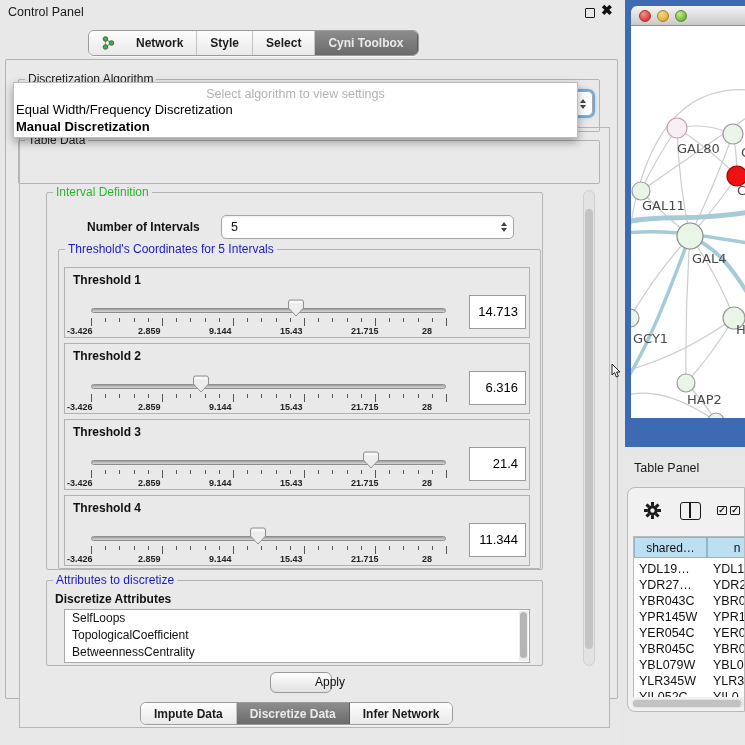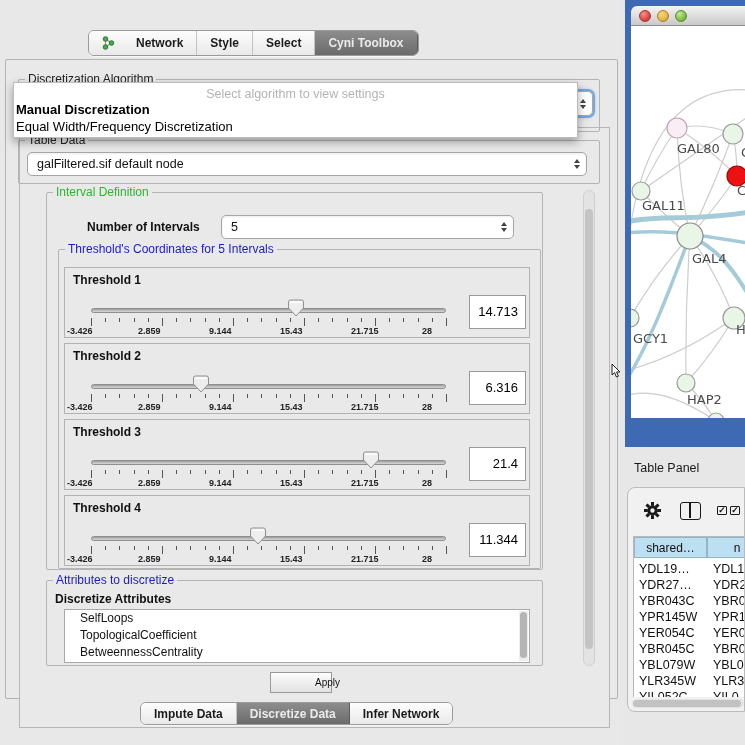--- a/index.html
+++ b/index.html
@@ -51,29 +51,29 @@
   .track { position:absolute; left:26px; top:40px; width:355px; height:5px; border-radius:3px; background:linear-gradient(#9e9e9e,#d9d9d9); border:1px solid #8d8d8d; }
   .tickrow { position:absolute; left:26px; top:50px; width:355px; height:8px; }
   .tick { position:absolute; top:0; width:1px; background:#555; }
   .ticklabels { position:absolute; left:26px; top:58px; width:355px; height:11px; }
   .ticklab { position:absolute; width:48px; text-align:left; font-size:9px; font-weight:bold; color:#222; }
   .thumb { position:absolute; top:31px; width:16px; height:18px; }
   .valuebox { position:absolute; left:404px; top:27px; width:57px; height:34px; background:#fff; border:1px solid #9b9b9b;
               font-size:13px; color:#000; text-align:right; line-height:32px; padding-right:7px; }
 
   #attr-list { position:absolute; left:17px; top:28px; width:466px; height:54px; background:#fff; border:1px solid #a9a9a9; overflow:hidden; }
-  #attr-list .item { font-size:12px; color:#111; padding-left:15px; line-height:17px; white-space:nowrap; }
+  #attr-list .item { font-size:12px; color:#111; padding-left:7px; line-height:17px; white-space:nowrap; }
   #attr-scroll { position:absolute; right:1px; top:1px; width:9px; height:50px; background:#eee; }
   #attr-scroll .thumbbar { position:absolute; left:1px; top:1px; width:7px; height:46px; background:#b5b5b5; border-radius:4px; }
 
   #main-scrollbar { position:absolute; left:583px; top:190px; width:12px; height:476px; background:#e3e3e3; border:1px solid #cfcfcf; border-radius:6px; }
   #main-scrollbar .thumbbar { position:absolute; left:1px; top:18px; width:8px; height:440px; background:#c4c4c4; border-radius:5px; }
 
   #apply-btn { position:absolute; left:270px; top:672px; width:62px; height:21px; background:linear-gradient(#fdfdfd,#e2e2e2);
-               border:1px solid #999; border-radius:0; font-size:10px; color:#111; text-align:center; line-height:19px;padding-left:44px; }
+               border:1px solid #999; border-radius:6px; font-size:12px; color:#111; text-align:center; line-height:19px;padding-left:44px; }
 
   
   #net-window { position:absolute; left:625px; top:0; width:120px; height:447px; background:#3d6ab2; }
   #net-titlebar { position:absolute; left:6px; top:6px; width:114px; height:20px; background:linear-gradient(#f4f4f4,#c9c9c9);
                   border-bottom:1px solid #8e8e8e; border-top-left-radius:6px; }
   .light { position:absolute; top:4px; width:12px; height:12px; border-radius:50%; }
   #net-canvas { position:absolute; left:6px; top:26px; width:114px; height:392px; background:#fff; overflow:hidden; }
 
   #tp-label { position:absolute; left:634px; top:461px; font-size:12.5px; color:#1a1a1a; }
   #table-box { position:absolute; left:627px; top:487px; width:118px; height:225px; background:#f1f1f1; border:1px solid #bbb; border-radius:8px 0 0 8px; overflow:hidden; }
@@ -90,20 +90,25 @@
   #tb-hscroll .thumbbar { position:absolute; left:1px; top:1px; width:108px; height:7px; background:#c2c2c2; border-radius:4px; }
 
   #cursor { position:absolute; left:611px; top:364px; z-index:40; }
 </style>
 </head>
 <body>
 
 <div id="root">
 
   <div id="left-pane">
+    <div id="cp-titlebar">
+      <span id="cp-title">Control Panel</span>
+      <span id="float-icon"></span>
+      <span id="close-icon">✖</span>
+    </div>
 
     <div id="top-tabs" class="tabstrip">
         <div class="seg">
           <svg width="13" height="14" viewBox="0 0 13 14">
             <line x1="3.5" y1="3" x2="9.5" y2="7" stroke="#9a9a9a" stroke-width="1.2"></line>
             <line x1="3.5" y1="11" x2="9.5" y2="7" stroke="#9a9a9a" stroke-width="1.2"></line>
             <line x1="3.5" y1="3" x2="3.5" y2="11" stroke="#9a9a9a" stroke-width="1.2"></line>
             <circle cx="3.5" cy="3" r="2.3" fill="#4da64d" stroke="#2e7a2e"></circle>
             <circle cx="3.5" cy="11" r="2.3" fill="#4da64d" stroke="#2e7a2e"></circle>
             <circle cx="9.5" cy="7" r="2.3" fill="#4da64d" stroke="#2e7a2e"></circle>
@@ -130,27 +135,20 @@
       <div class="combo focusring" style="left:8px; top:11px; width:566px; height:25px;">
         <span class="spin">
             <span class="tri-up"></span>
             <span class="tri-dn"></span>
           </span>
       </div>
     </div>
 
     <div class="groupbox" style="left:18px; top:140px; width:582px; height:44px;">
       <span class="grouplabel lbl-dark">Table Data</span>
-      <div class="combo" style="left:8px; top:11px; width:560px; height:24px;">
-        <span>galFiltered.sif default node</span>
-        <span class="spin">
-            <span class="tri-up"></span>
-            <span class="tri-dn"></span>
-          </span>
-      </div>
     </div>
 
     <div class="groupbox" style="left:46px; top:192px; width:497px; height:378px;">
       <span class="grouplabel lbl-green">Interval Definition</span>
       <span class="abs" style="left:40px; top:27px; font-size:12px; font-weight:bold; color:#111;">Number of Intervals</span>
       <div class="combo" style="left:174px; top:22px; width:293px; height:24px;">
         <span>5</span>
         <span class="spin">
             <span class="tri-up"></span>
             <span class="tri-dn"></span>
@@ -370,22 +368,22 @@
           <span>Discretize Data</span>
         </div>
         <div class="seg">
           <span>Infer Network</span>
         </div>
       </div>
 
     <div id="algo-popup">
       <div class="hint">Select algorithm to view settings</div>
       <div id="popup-options">
+          <div class="opt">Equal Width/Frequency Discretization</div>
           <div class="opt bold">Manual Discretization</div>
-          <div class="opt">Equal Width/Frequency Discretization</div>
         </div>
     </div>
   </div>
 
   <div id="net-window">
     <div id="net-titlebar">
       <span class="light" style="left:8px;  background:radial-gradient(circle at 35% 30%, #f2938f, #df4743 60%, #a92f2b); border:1px solid #a33330;"></span>
       <span class="light" style="left:26px; background:radial-gradient(circle at 35% 30%, #f6d98b, #e6b63f 60%, #b8892c); border:1px solid #ac8127;"></span>
       <span class="light" style="left:44px; background:radial-gradient(circle at 35% 30%, #c4e89a, #7fc045 60%, #5d9430); border:1px solid #5a8c2f;"></span>
     </div>

